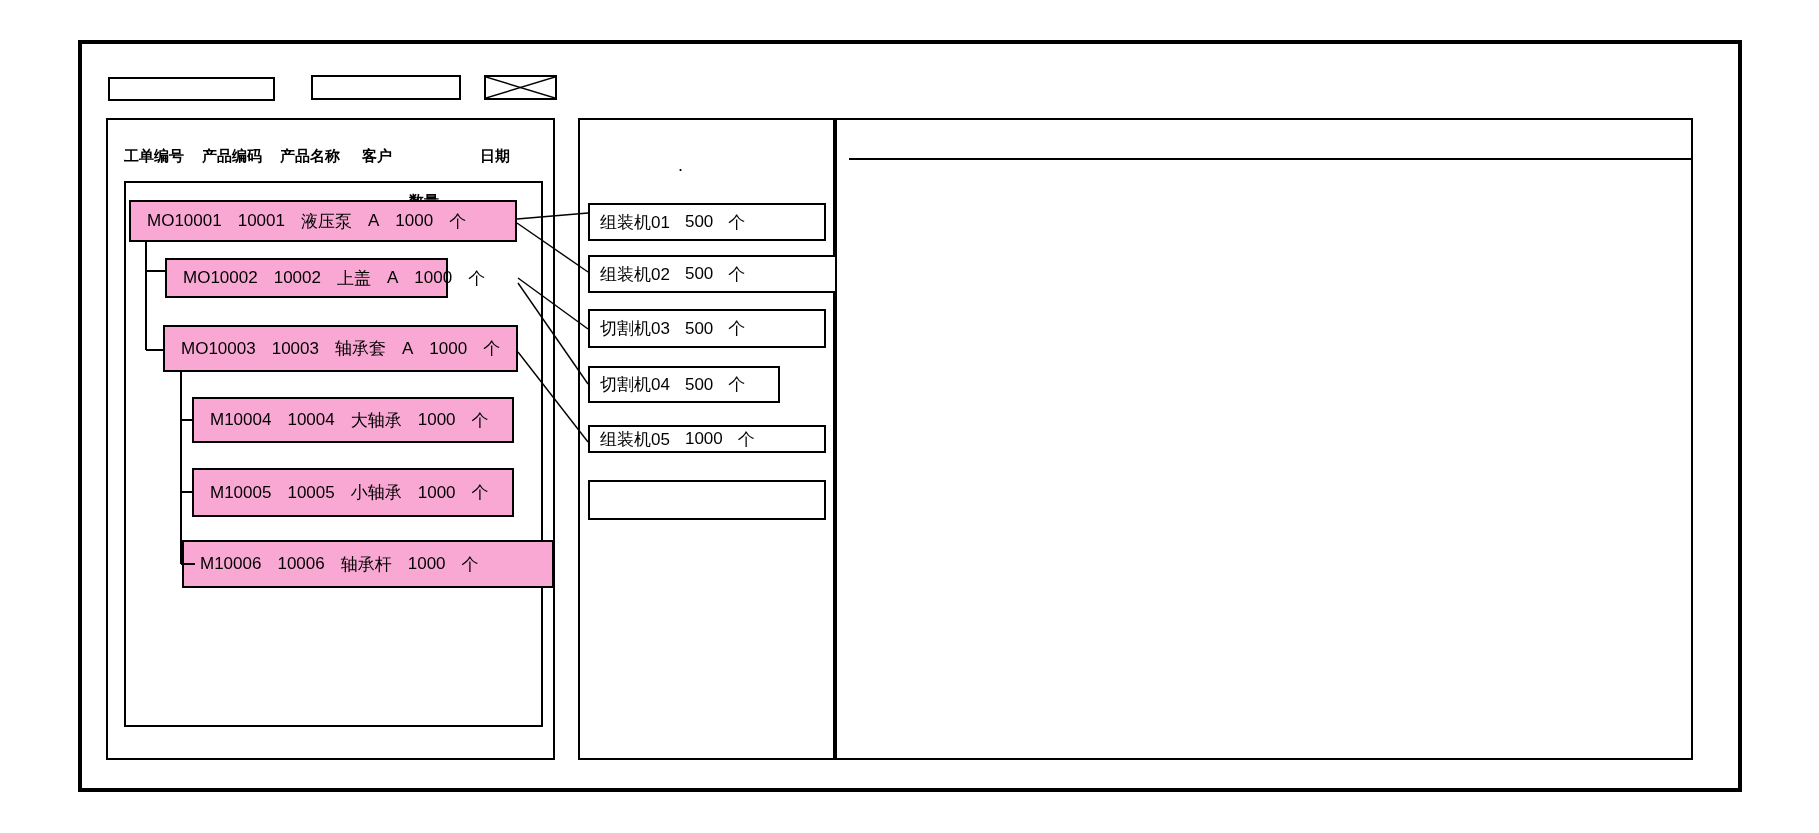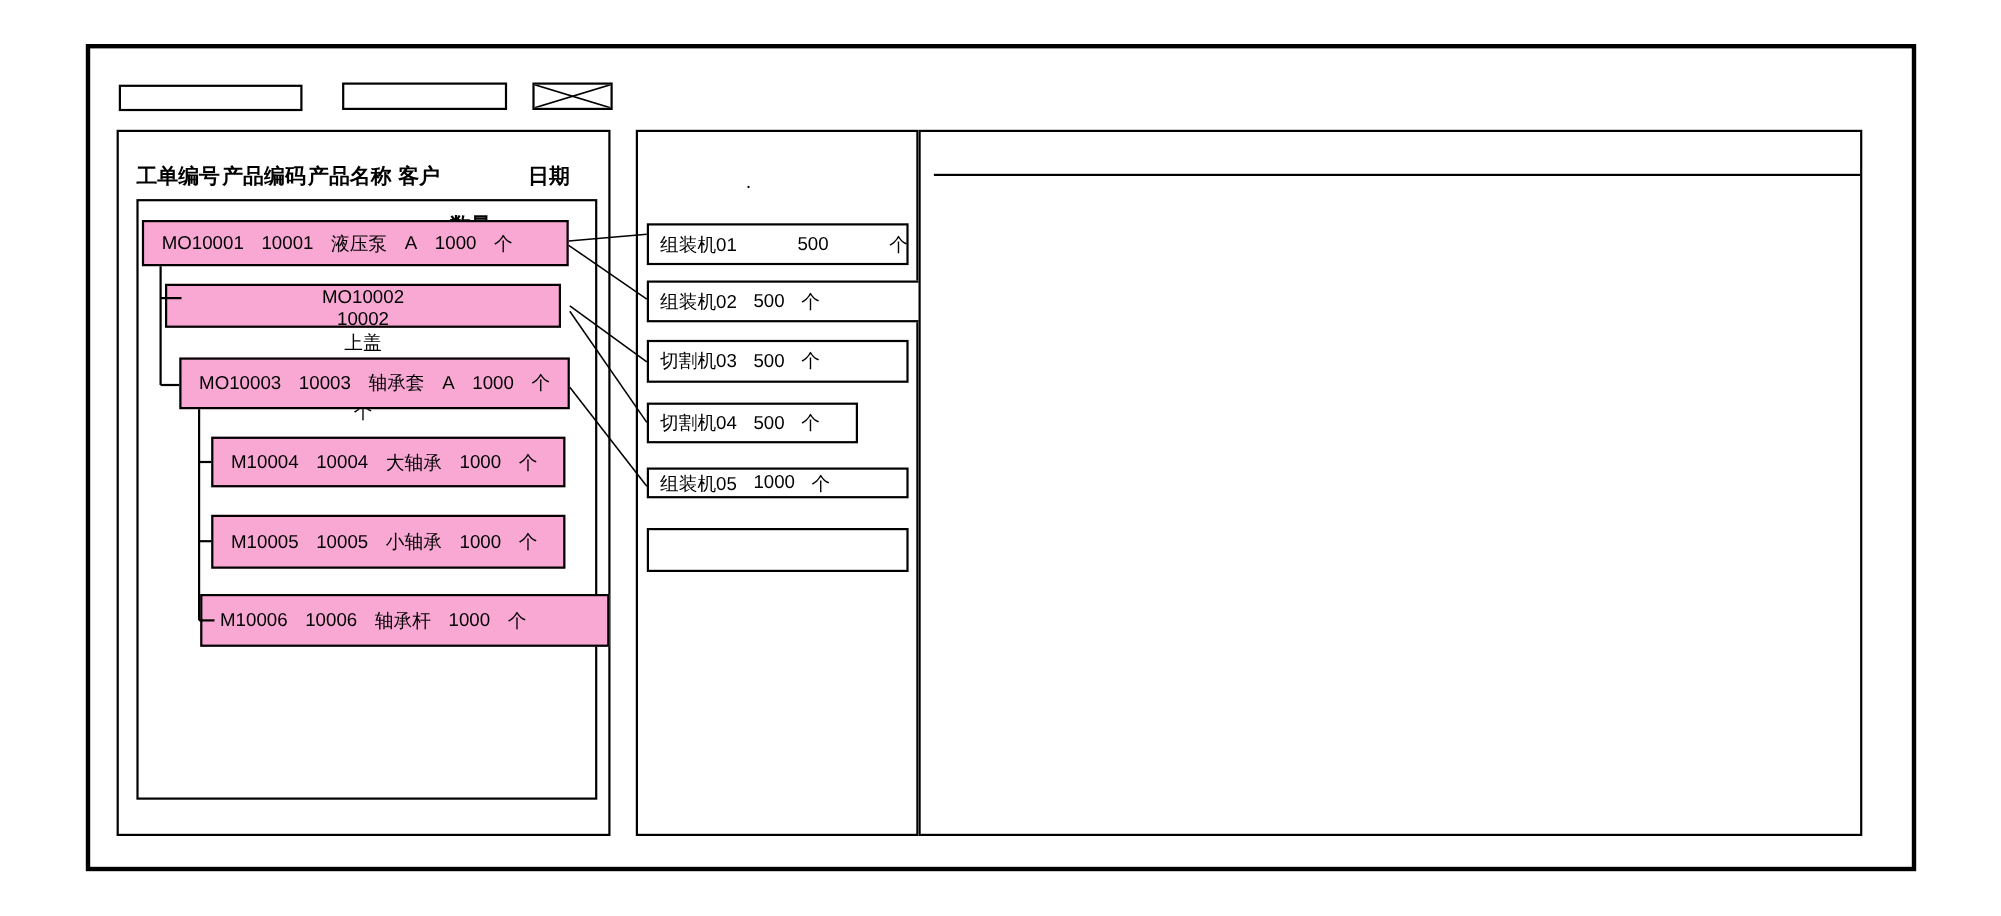--- a/index.html
+++ b/index.html
@@ -17,21 +17,21 @@
     display:flex;align-items:center;padding-left:16px;
     font-size:17px;white-space:pre;background:#f9a8d4;border:2px solid #000;
   }
   .obox span{margin-right:16px;}
   
   .mbox{
     display:flex;align-items:center;padding-left:10px;
     font-size:17px;white-space:pre;background:#fff;border:2px solid #000;
   }
   .mbox span{margin-right:15px;}
-  .collabel{position:absolute;font-size:19px;font-weight:bold;white-space:nowrap;}
+  .collabel{position:absolute;font-size:15px;font-weight:bold;white-space:nowrap;}
   .marker{position:absolute;font-size:18px;line-height:6px;}
   svg.overlay{position:absolute;left:0;top:0;pointer-events:none;}
 </style>
 </head>
 <body>
 
 <div class="abs outer" style="left:78px;top:40px;width:1664px;height:752px;"></div>
 
 <input class="abs thin" style="left: 108px; top: 77px; width: 167px; height: 24px; padding: 0px 4px; font-size: 14px;" value="">
 <input class="abs thin" style="left: 311px; top: 75px; width: 150px; height: 25px; padding: 0px 4px; font-size: 14px;" value="">
@@ -48,41 +48,41 @@
   <span class="collabel" style="left:172px;top:27px;">产品名称</span>
   <span class="collabel" style="left:254px;top:27px;">客户</span>
   <span class="collabel" style="left:301px;top:40px;margin-top:32px;">数量</span>
   <span class="collabel" style="left:372px;top:27px;">日期</span>
   <div class="abs thin" style="left:16px;top:61px;width:419px;height:546px;"></div>
 </div>
 
 <div class="abs obox" style="left:129px;top:200px;width:388px;height:42px;">
   <span>MO10001</span><span>10001</span><span>液压泵</span><span>A</span><span>1000</span><span>个</span>
 </div>
-<div class="abs obox" style="left:150px;top:258px;width:360px;height:40px;flex-direction:column;">
+<div class="abs obox" style="left:165px;top:258px;width:283px;height:40px;">
   <span>MO10002</span><span>10002</span><span>上盖</span><span>A</span><span>1000</span><span>个</span>
 </div>
 <div class="abs obox" style="left:163px;top:325px;width:355px;height:47px;">
   <span>MO10003</span><span>10003</span><span>轴承套</span><span>A</span><span>1000</span><span>个</span>
 </div>
 <div class="abs obox" style="left:192px;top:397px;width:322px;height:46px;">
   <span>M10004</span><span>10004</span><span>大轴承</span><span>1000</span><span>个</span>
 </div>
 <div class="abs obox" style="left:192px;top:468px;width:322px;height:49px;">
   <span>M10005</span><span>10005</span><span>小轴承</span><span>1000</span><span>个</span>
 </div>
 <div class="abs obox" style="left:182px;top:540px;width:372px;height:48px;">
   <span>M10006</span><span>10006</span><span>轴承杆</span><span>1000</span><span>个</span>
 </div>
 
 <div class="abs frame" style="left:578px;top:118px;width:257px;height:642px;">
   <span class="marker" style="left:98px;top:42px;">.</span>
 </div>
 
-<div class="abs mbox" style="left:588px;top:203px;width:238px;height:38px;gap:40px;">
+<div class="abs mbox" style="left:588px;top:203px;width:238px;height:38px;">
   <span>组装机01</span><span>500</span><span>个</span>
 </div>
 <div class="abs mbox" style="left:588px;top:255px;width:268px;height:38px;">
   <span>组装机02</span><span>500</span><span>个</span>
 </div>
 <div class="abs mbox" style="left:588px;top:309px;width:238px;height:39px;">
   <span>切割机03</span><span>500</span><span>个</span>
 </div>
 <div class="abs mbox" style="left:588px;top:366px;width:192px;height:37px;">
   <span>切割机04</span><span>500</span><span>个</span>

